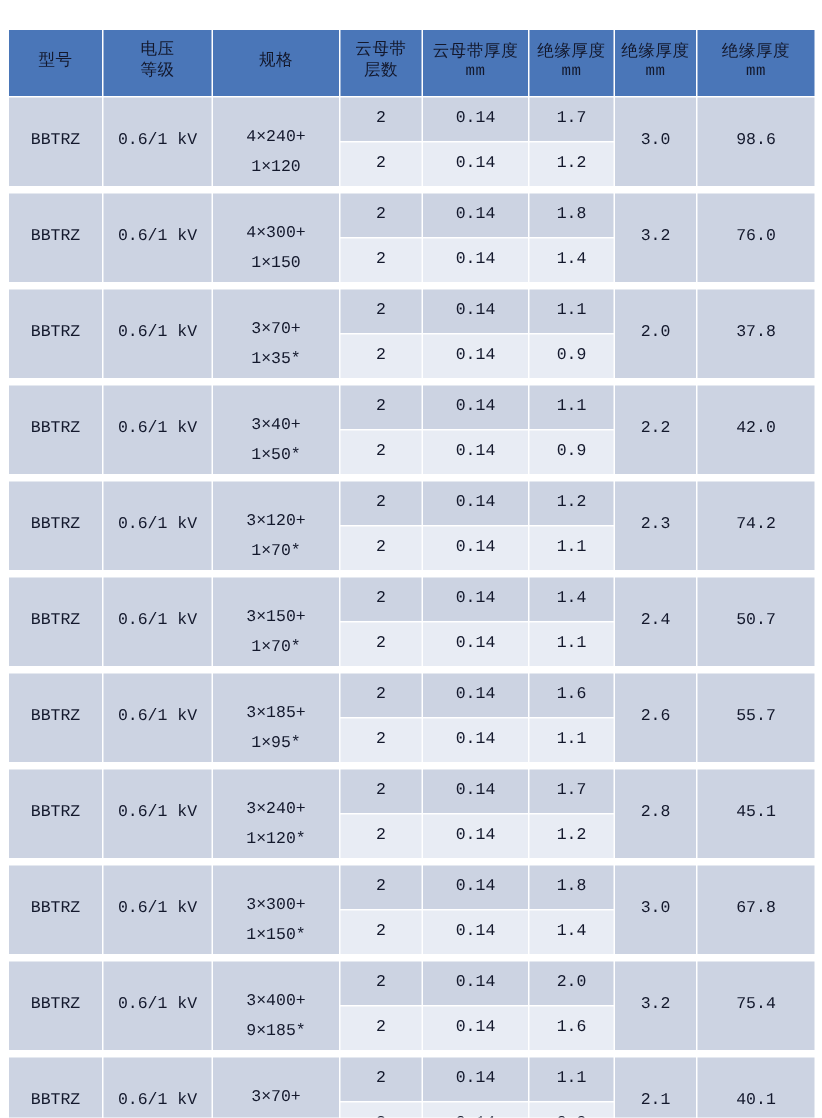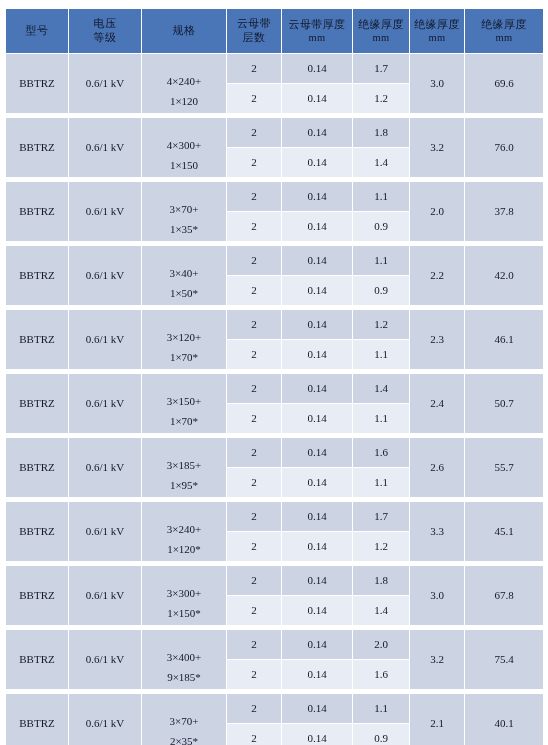--- a/index.html
+++ b/index.html
@@ -11,21 +11,22 @@
     width: 548px;
     height: 745px;
     overflow: hidden;
     font-family: "Liberation Serif", "DejaVu Serif", serif;
   }
   .page {
     width: 548px;
     height: 745px;
     background: #ffffff;
     box-sizing: border-box;
-    padding: 8px 5px 8px 5px;
+    padding: 19px 5px 8px 5px;
+    font-family: Liberation Mono, monospace;
   }
   table.spec-table {
     width: 538px;
     border-collapse: separate;
     border-spacing: 1px;
     table-layout: fixed;
     background: #ffffff;
   }
   table.spec-table th,
   table.spec-table td {
@@ -132,21 +133,21 @@
           <td class="merged" rowspan="2">BBTRZ</td>
           <td class="merged" rowspan="2">0.6/1 kV</td>
           <td class="merged spec-cell" rowspan="2">
             <span class="spec-line">4×240+</span>
             <span class="spec-line">1×120</span>
           </td>
           <td class="sub">2</td>
           <td class="sub">0.14</td>
           <td class="sub">1.7</td>
           <td class="merged" rowspan="2">3.0</td>
-          <td class="merged" rowspan="2">69.6</td>
+          <td class="merged" rowspan="2">98.6</td>
         </tr>
         <tr class="sub-b">
           <td class="sub">2</td>
           <td class="sub">0.14</td>
           <td class="sub">1.2</td>
         </tr>
         <tr class="group-gap">
           <td colspan="8"></td>
         </tr>
         <tr class="sub-a">
@@ -216,21 +217,21 @@
           <td class="merged" rowspan="2">BBTRZ</td>
           <td class="merged" rowspan="2">0.6/1 kV</td>
           <td class="merged spec-cell" rowspan="2">
             <span class="spec-line">3×120+</span>
             <span class="spec-line">1×70*</span>
           </td>
           <td class="sub">2</td>
           <td class="sub">0.14</td>
           <td class="sub">1.2</td>
           <td class="merged" rowspan="2">2.3</td>
-          <td class="merged" rowspan="2">46.1</td>
+          <td class="merged" rowspan="2">74.2</td>
         </tr>
         <tr class="sub-b">
           <td class="sub">2</td>
           <td class="sub">0.14</td>
           <td class="sub">1.1</td>
         </tr>
         <tr class="group-gap">
           <td colspan="8"></td>
         </tr>
         <tr class="sub-a">
@@ -278,21 +279,21 @@
         <tr class="sub-a">
           <td class="merged" rowspan="2">BBTRZ</td>
           <td class="merged" rowspan="2">0.6/1 kV</td>
           <td class="merged spec-cell" rowspan="2">
             <span class="spec-line">3×240+</span>
             <span class="spec-line">1×120*</span>
           </td>
           <td class="sub">2</td>
           <td class="sub">0.14</td>
           <td class="sub">1.7</td>
-          <td class="merged" rowspan="2">3.3</td>
+          <td class="merged" rowspan="2">2.8</td>
           <td class="merged" rowspan="2">45.1</td>
         </tr>
         <tr class="sub-b">
           <td class="sub">2</td>
           <td class="sub">0.14</td>
           <td class="sub">1.2</td>
         </tr>
         <tr class="group-gap">
           <td colspan="8"></td>
         </tr>

